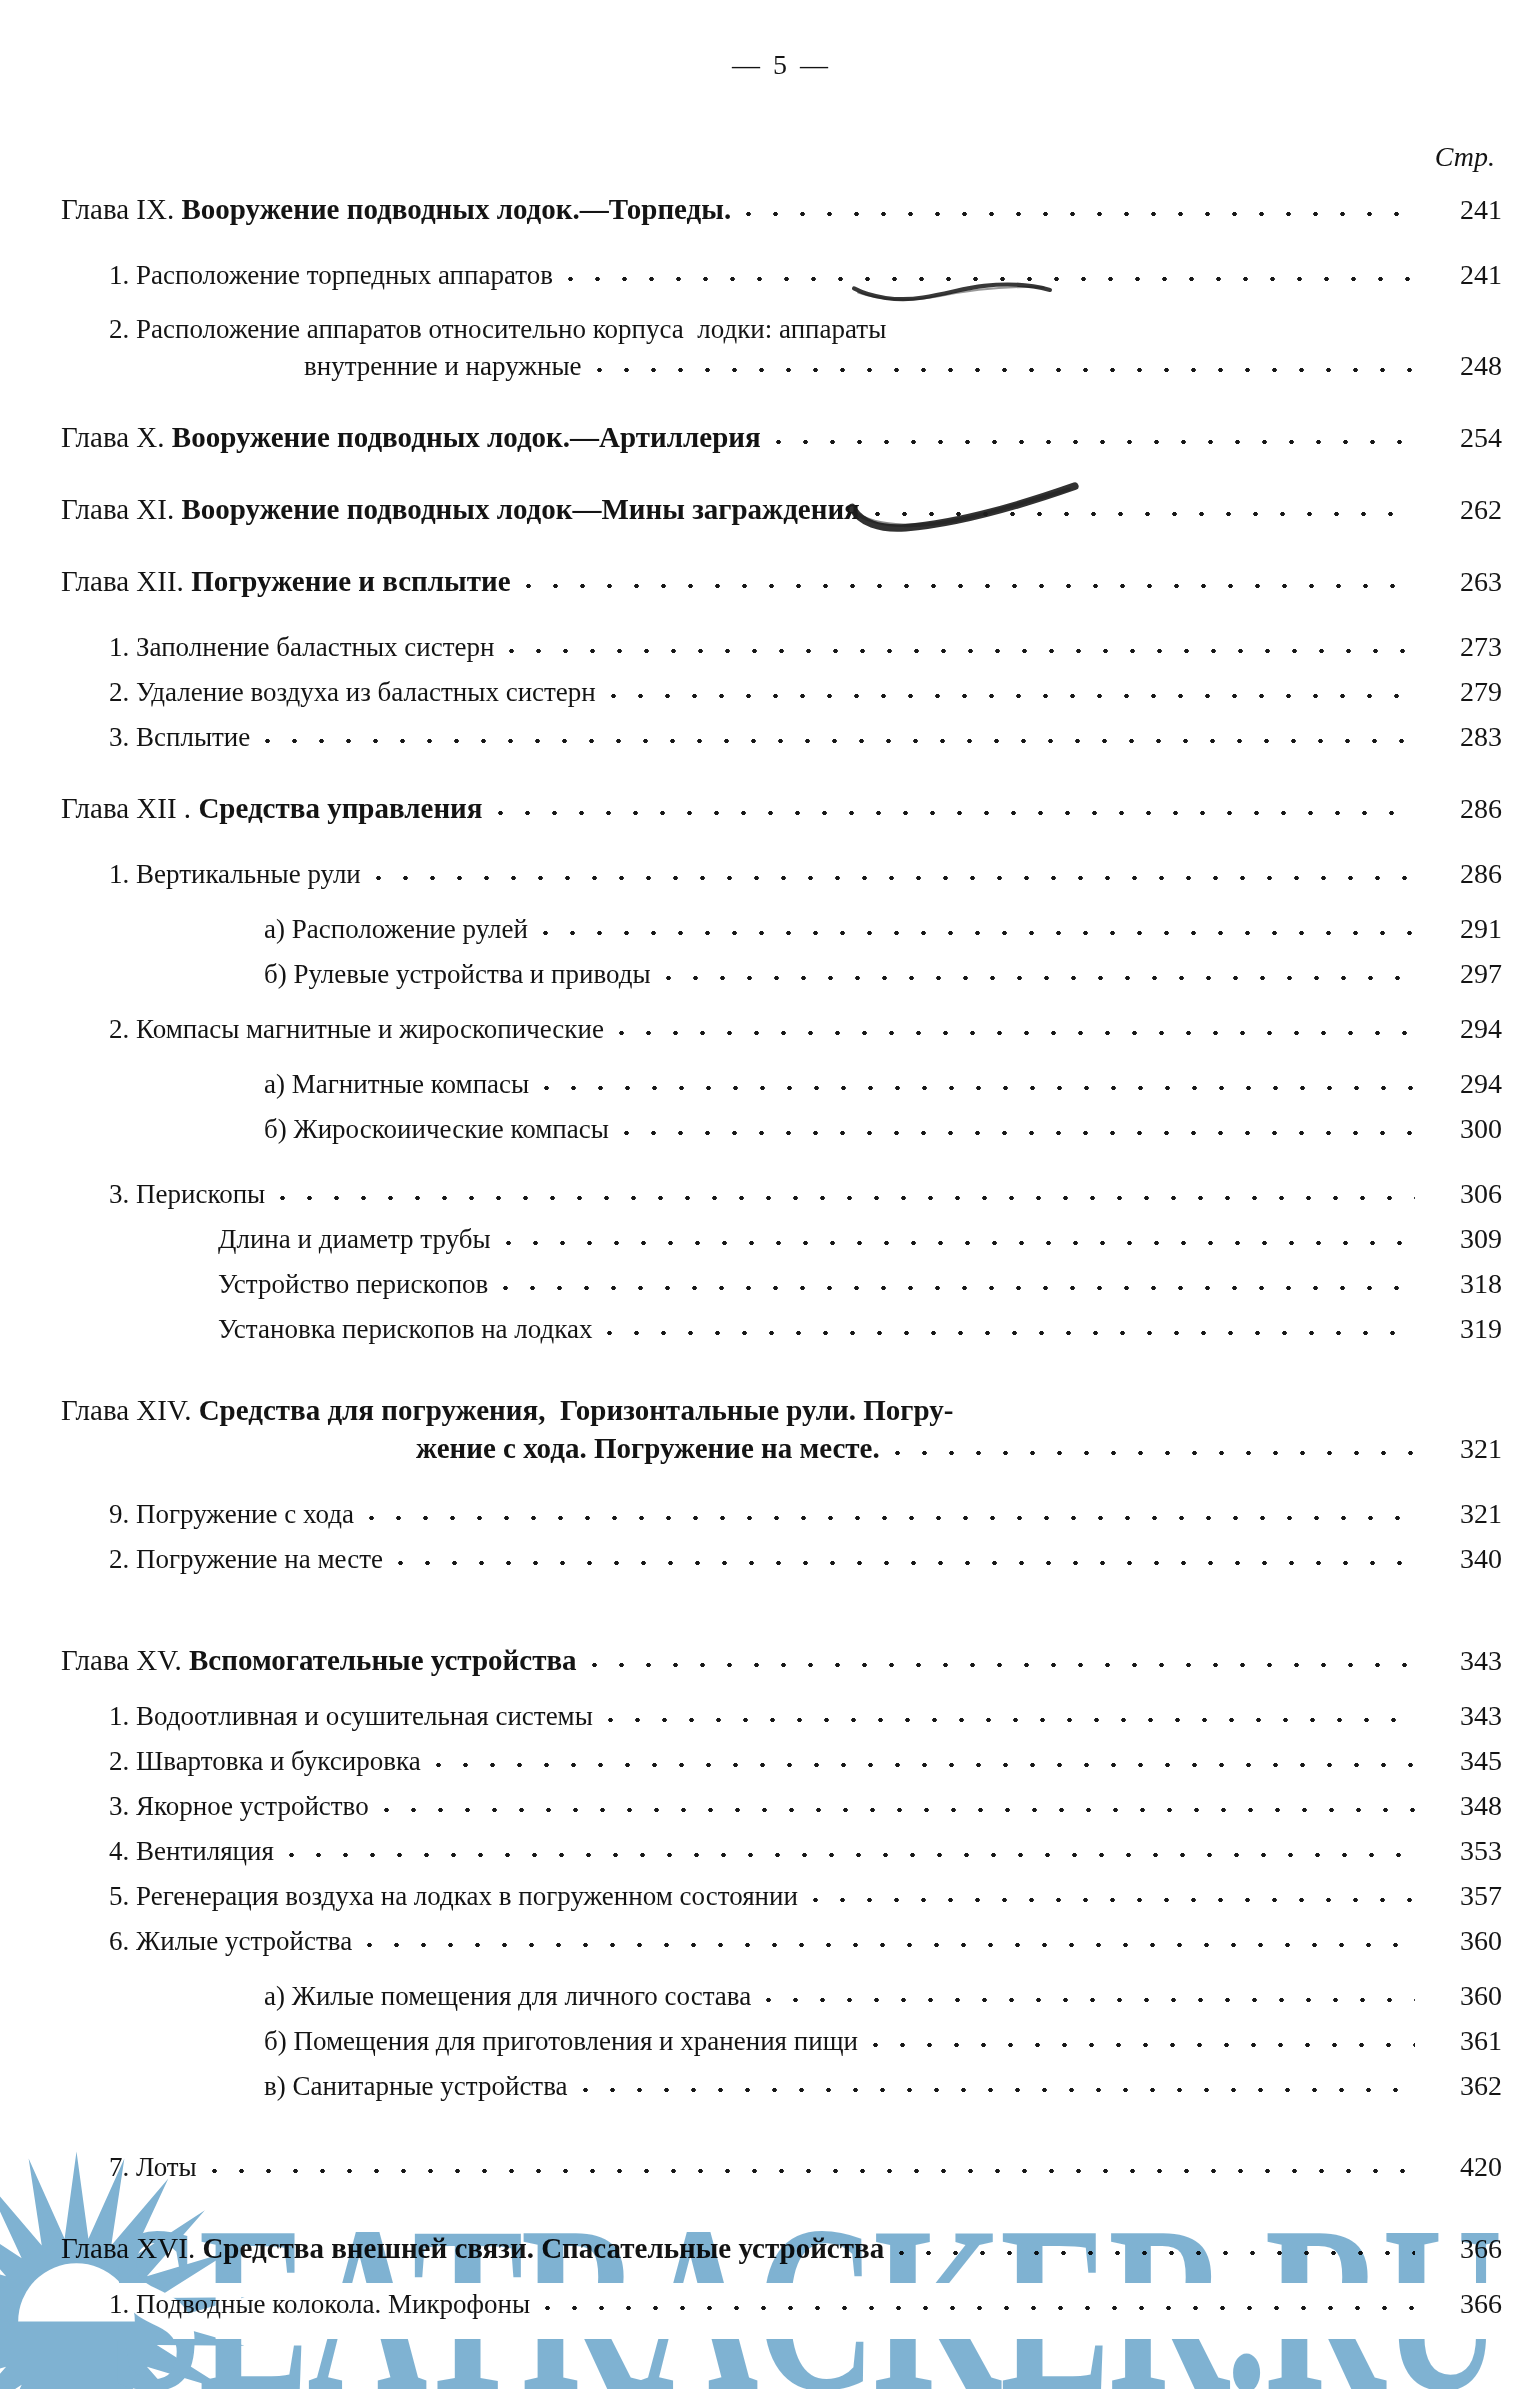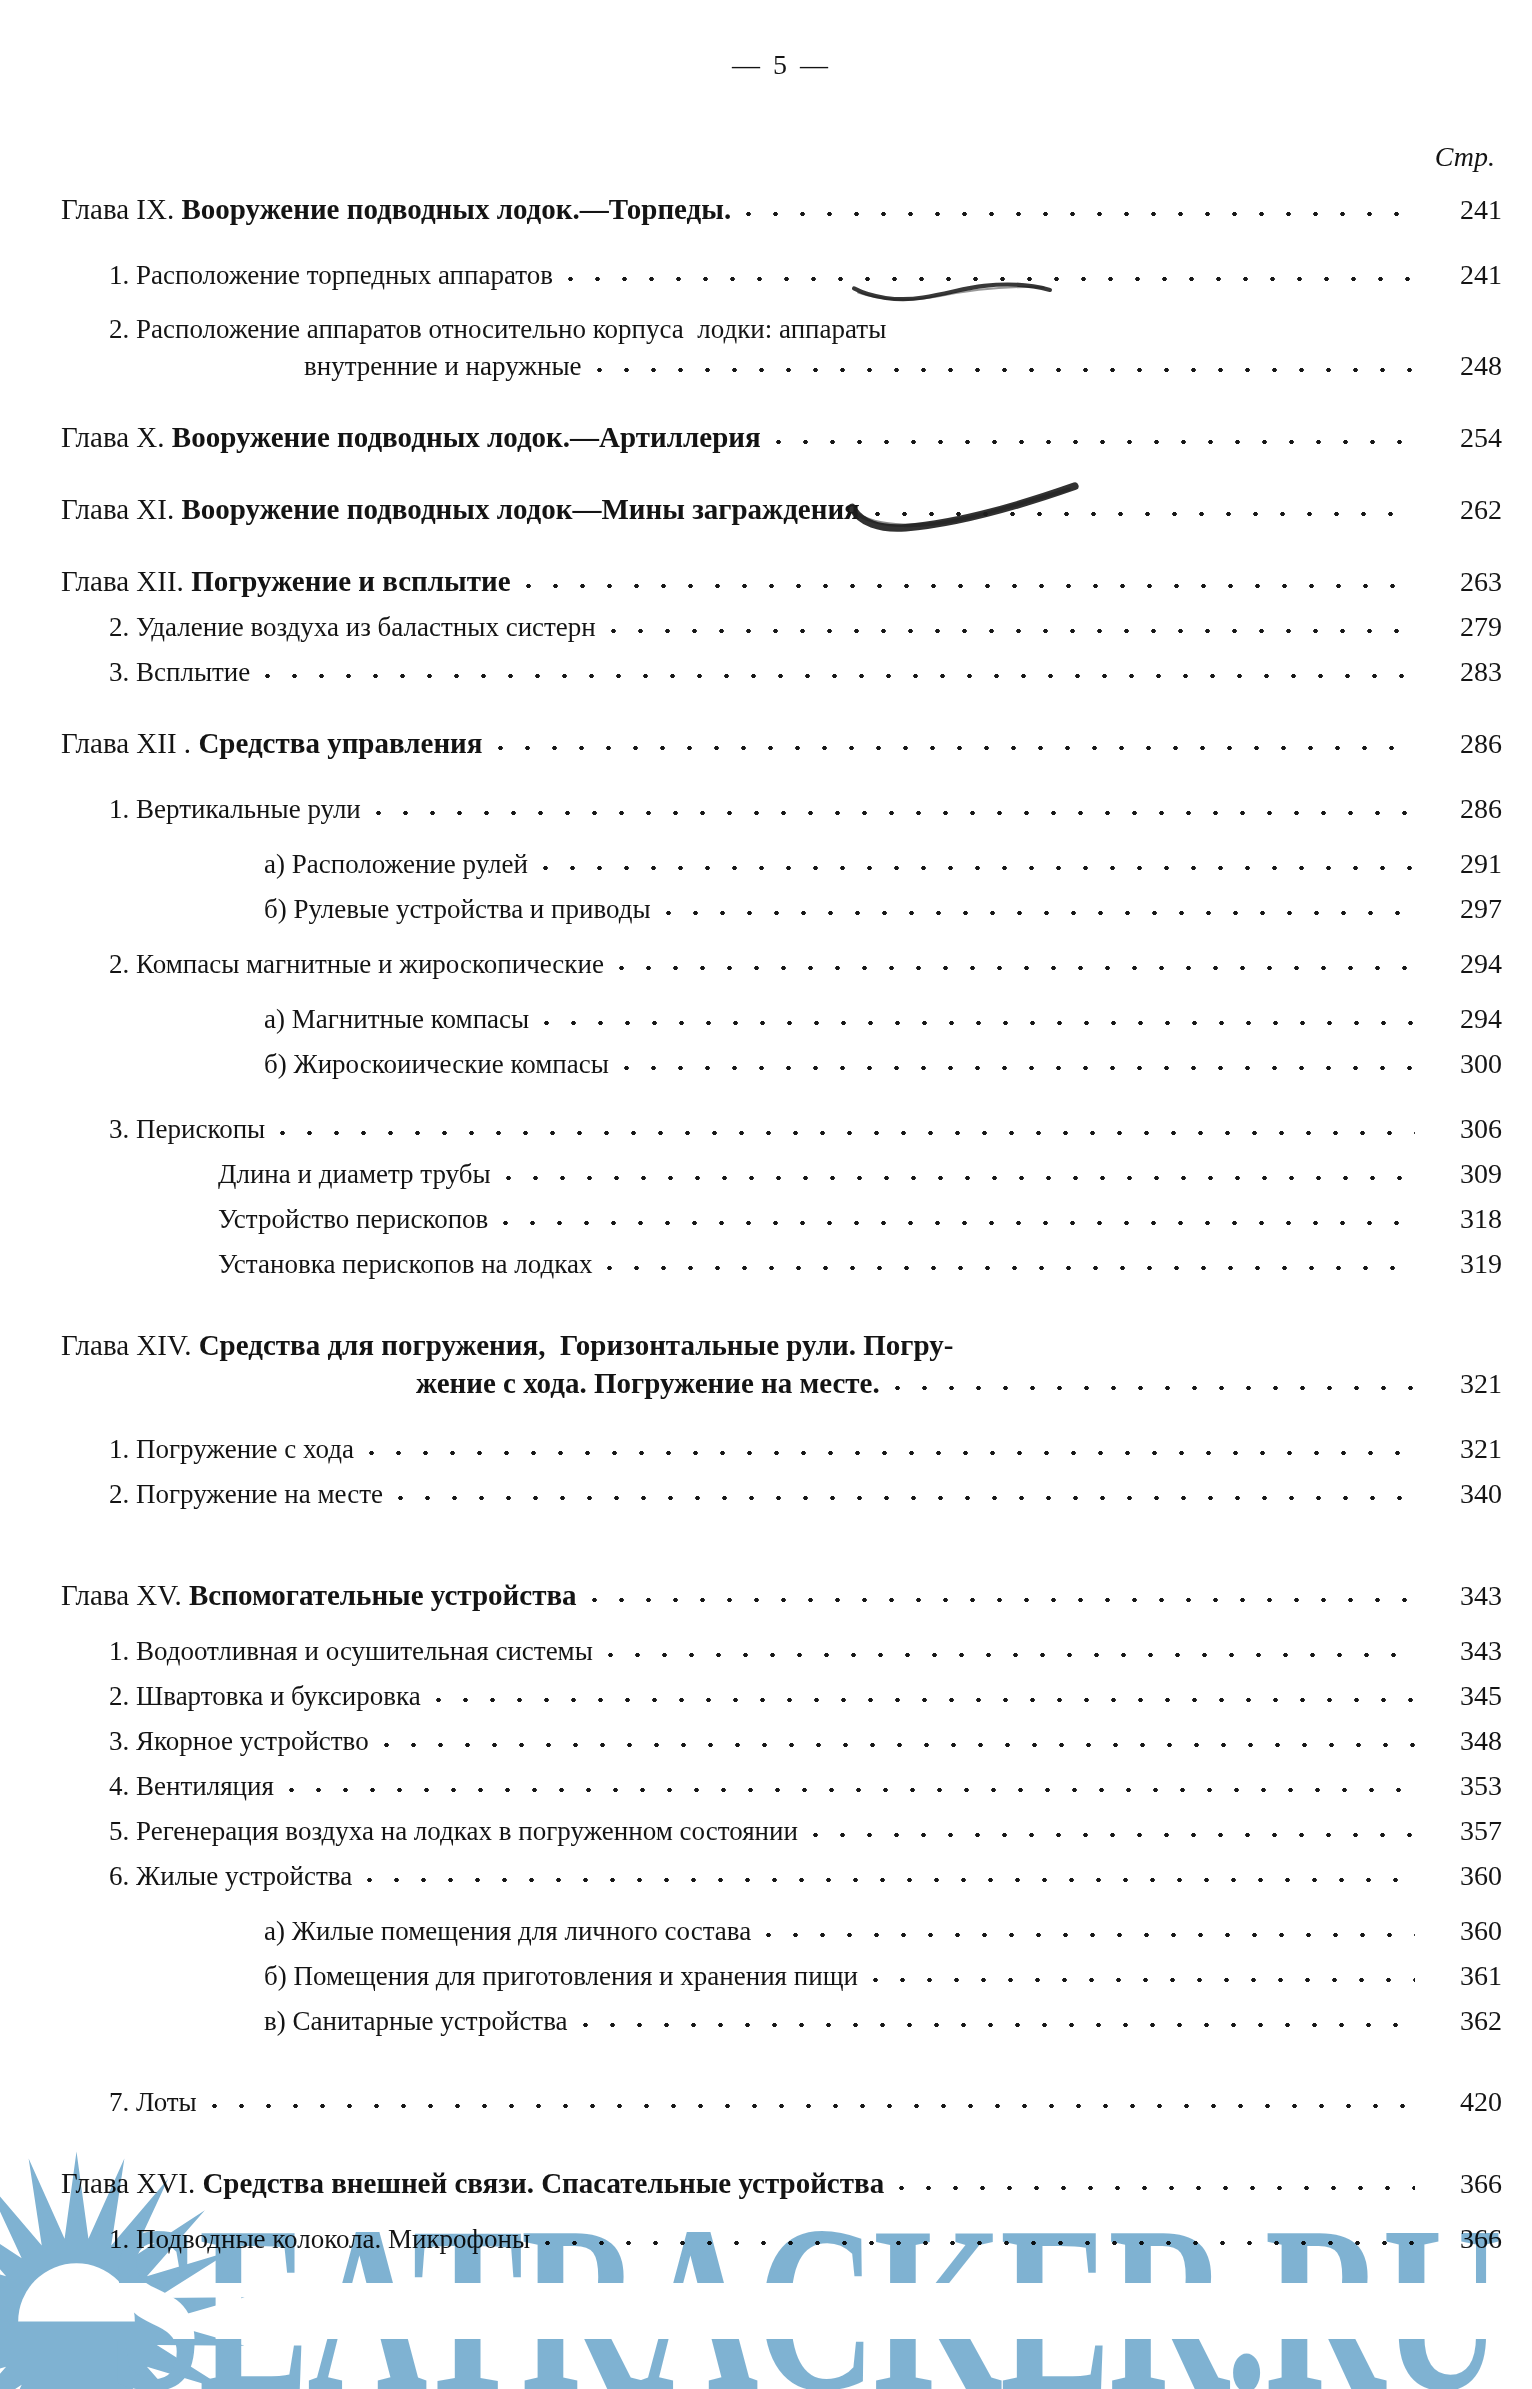--- a/index.html
+++ b/index.html
@@ -96,20 +96,25 @@
           <span class="txt">Вооружение подводных лодок—Мины заграждения</span>
           <span class="dots"></span>
           <span class="pg">262</span>
         </div>
         <div class="row lvl-chapter">
           <span class="chapter-prefix">Глава XII. </span>
           <span class="txt">Погружение и всплытие</span>
           <span class="dots"></span>
           <span class="pg">263</span>
         </div>
+        <div class="row lvl-item g-md">
+          <span class="txt">1. Заполнение баластных систерн</span>
+          <span class="dots"></span>
+          <span class="pg">273</span>
+        </div>
         <div class="row lvl-item">
           <span class="txt">2. Удаление воздуха из баластных систерн</span>
           <span class="dots"></span>
           <span class="pg">279</span>
         </div>
         <div class="row lvl-item">
           <span class="txt">3. Всплытие</span>
           <span class="dots"></span>
           <span class="pg">283</span>
         </div>
@@ -172,21 +177,21 @@
         <div class="row lvl-chapter g-lg">
           <span class="chapter-prefix">Глава XIV. </span>
           <span class="txt">Средства для погружения,  Горизонтальные рули. Погру-</span>
         </div>
         <div class="row lvl-wrap2 g-tight">
           <span class="txt">жение с хода. Погружение на месте.</span>
           <span class="dots"></span>
           <span class="pg">321</span>
         </div>
         <div class="row lvl-item g-md">
-          <span class="txt">1. Погружение с хода</span>
+          <span class="txt">9. Погружение с хода</span>
           <span class="dots"></span>
           <span class="pg">321</span>
         </div>
         <div class="row lvl-item">
           <span class="txt">2. Погружение на месте</span>
           <span class="dots"></span>
           <span class="pg">340</span>
         </div>
         <div class="row lvl-chapter g-xl">
           <span class="chapter-prefix">Глава XV. </span>

